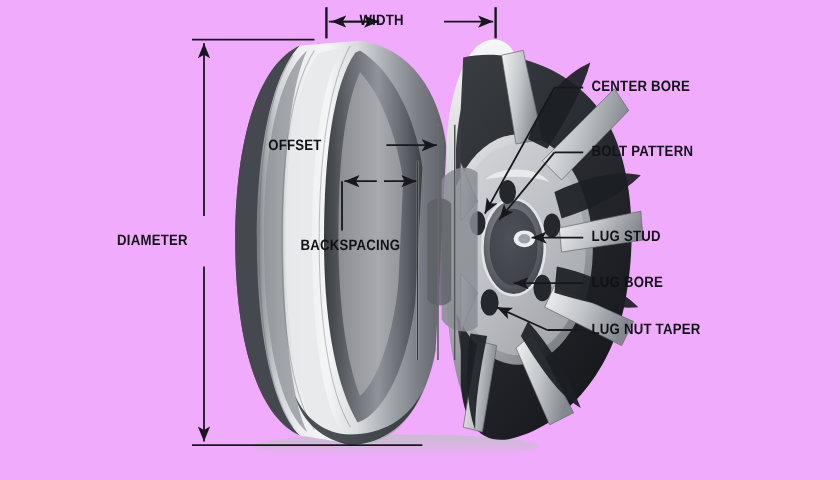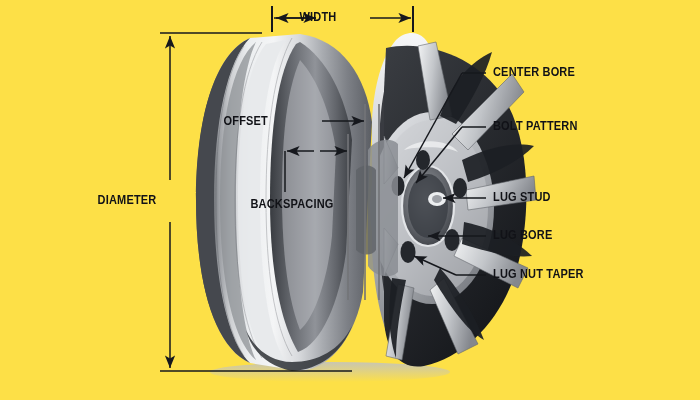--- a/index.html
+++ b/index.html
@@ -5,21 +5,21 @@
 <style>
   html, body {
     margin: 0;
     padding: 0;
     background: #ffffff;
   }
   #stage {
     position: relative;
     width: 700px;
     height: 400px;
-    background: #fde047;
+    background: #f0abfc;
     overflow: hidden;
     font-family: "Liberation Sans", sans-serif;
   }
   #stage svg.layer {
     position: absolute;
     left: 0;
     top: 0;
     width: 700px;
     height: 400px;
   }

